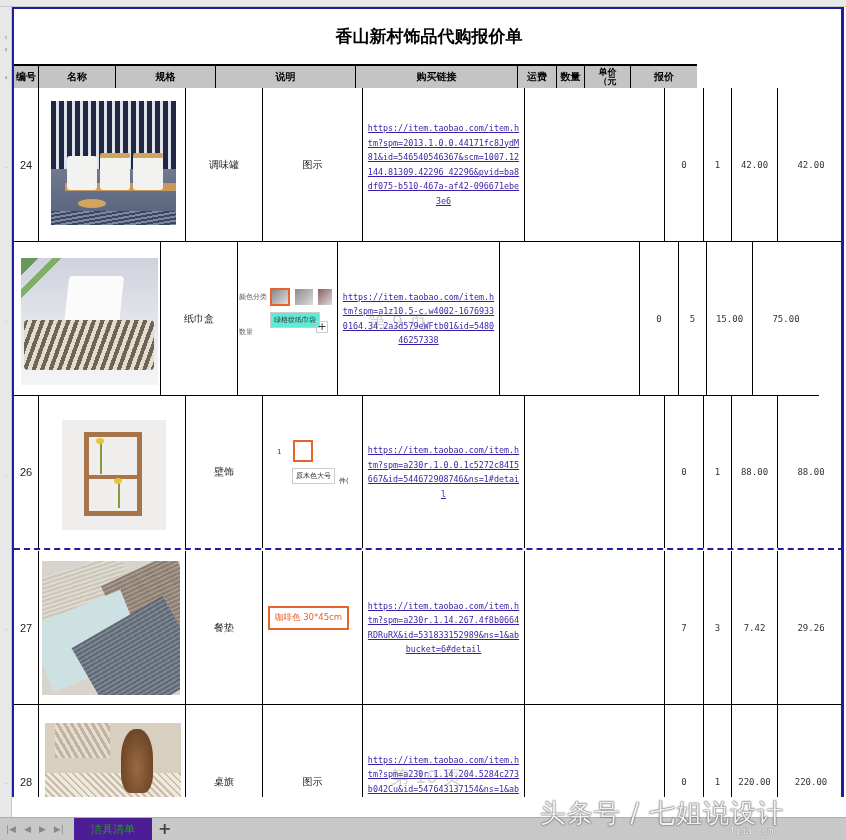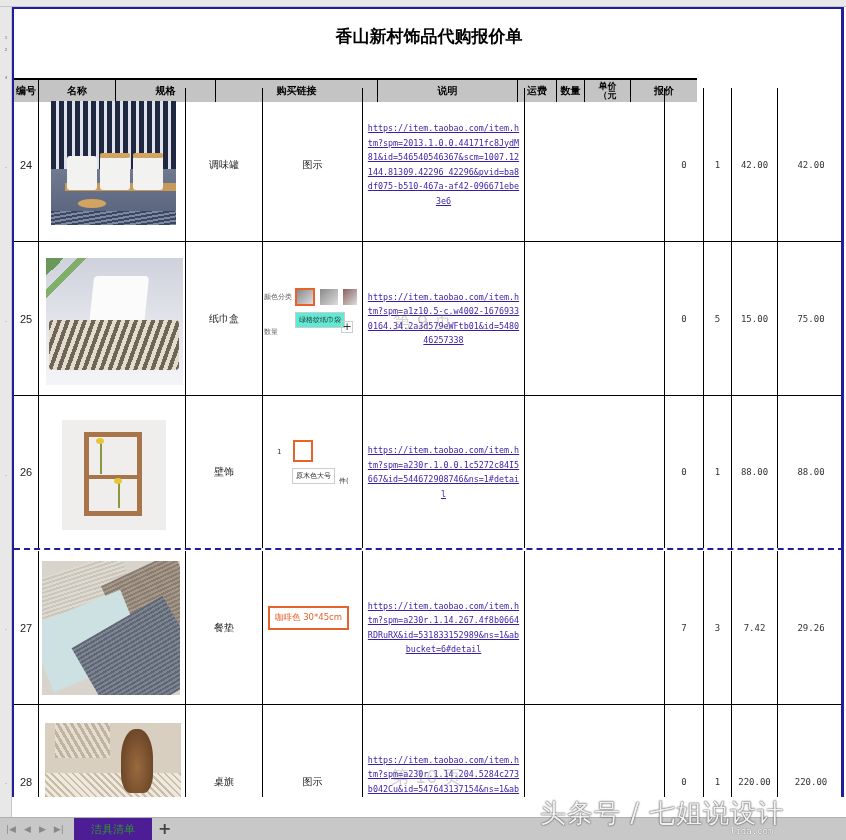--- a/index.html
+++ b/index.html
@@ -9,21 +9,21 @@
   .col-header-strip { position: absolute; left: 0; top: 0; width: 846px; height: 7px; background: #e8e8e8; border-bottom: 1px solid #c8c8c8; }
   .row-header-strip { position: absolute; left: 0; top: 7px; width: 12px; height: 810px; background: #e8e8e8; border-right: 1px solid #c8c8c8; }
   .row-num { position: absolute; left: 0; width: 12px; font-size: 4px; color: #666; text-align: center; }
 
   .sheet { position: absolute; left: 12px; top: 7px; width: 832px; height: 790px; overflow: hidden; border-left: 2px solid #1e1e9e; border-right: 3px solid #1e1e9e; }
 
   .title-area { position: absolute; left: 0; top: 0; width: 830px; height: 57px; border-top: 2px solid #1e1e9e; display: flex; align-items: center; justify-content: center; }
   .title-area h1 { font-family: "DejaVu Sans", sans-serif; font-weight: bold; font-size: 17px; color: #000; letter-spacing: 0px; }
 
   .grid { position: absolute; left: 0; top: 57px; }
-  .hdr-row { position: absolute; left: 0; top: 14px; height: 24px; display: flex; border-top: 2px solid #000; border-bottom: 1px dashed #000; }
+  .hdr-row { position: absolute; left: 0; top: 0; height: 24px; display: flex; border-top: 2px solid #000; border-bottom: 1px dashed #000; }
   .hdr-cell { background: #c4c4c4; border-right: 1px solid #000; display: flex; align-items: center; justify-content: center; font-weight: bold; font-size: 10px; color: #000; line-height: 1.0; text-align: center; height: 22px; }
 
   .row { position: absolute; left: 0; display: flex; border-bottom: 1px solid #000; }
   .cell { border-right: 1px solid #000; display: flex; align-items: center; justify-content: center; font-size: 10px; color: #222; text-align: center; overflow: hidden; position: relative; }
   .num { font-family: "DejaVu Sans Mono", monospace; font-size: 9px; color: #333; }
   .idx { font-family: "Liberation Sans", sans-serif; font-size: 11px; color: #222; }
 
   .link { font-family: "DejaVu Sans Mono", monospace; font-size: 8.4px; line-height: 14.5px; color: #3a1ea8; text-decoration: underline; word-break: break-all; text-align: center; padding: 0 3px; width: 160px; }
 
   .img-box { position: absolute; overflow: hidden; }
@@ -56,22 +56,22 @@
 <div class="sheet">
   <div class="title-area">
     <h1>香山新村饰品代购报价单</h1>
   </div>
 
   <div class="grid">
     <div class="hdr-row">
       <div class="hdr-cell" style="width:25px">编号</div>
       <div class="hdr-cell" style="width:77px">名称</div>
       <div class="hdr-cell" style="width:100px">规格</div>
+      <div class="hdr-cell" style="width:140px">说明</div>
       <div class="hdr-cell" style="width:162px">购买链接</div>
-      <div class="hdr-cell" style="width:140px">说明</div>
       <div class="hdr-cell" style="width:39px">运费</div>
       <div class="hdr-cell" style="width:28px">数量</div>
       <div class="hdr-cell" style="width:46px; font-size:9px; padding:0 6px">单价（元</div>
       <div class="hdr-cell" style="width:66px; border-right:none">报价</div>
     </div>
 
     <div class="row" style="top:24px; height:154px">
       <div class="cell idx" style="width:25px">24</div>
       <div class="cell" style="width:147px">
         <div class="img-box" style="left:12px; top:13px; width:125px; height:124px; background:linear-gradient(180deg,#2a3350 0%,#2a3350 55%,#6f7a90 55%,#56607a 100%);">
@@ -92,21 +92,20 @@
         <span class="link">https://item.taobao.com/item.htm?spm=2013.1.0.0.44171fc8JydM81&amp;id=546540546367&amp;scm=1007.12144.81309.42296_42296&amp;pvid=ba8df075-b510-467a-af42-096671ebe3e6</span>
       </div>
       <div class="cell" style="width:140px"></div>
       <div class="cell num" style="width:39px">0</div>
       <div class="cell num" style="width:28px">1</div>
       <div class="cell num" style="width:46px">42.00</div>
       <div class="cell num" style="width:66px; border-right:none">42.00</div>
     </div>
 
     <div class="row" style="top:178px; height:154px">
-      <div class="cell idx" style="width:25px">25</div>
       <div class="cell" style="width:147px">
         <div class="img-box" style="left:7px; top:16px; width:137px; height:127px; background:linear-gradient(180deg,#cfd2dc 0%,#e6e8ee 60%,#f4f5f7 100%);">
           <div style="position:absolute;left:0;top:0;width:40px;height:50px;background:linear-gradient(135deg,#4e8a3a 0 20%,transparent 20% 35%,#6ba44c 35% 45%,transparent 45%);opacity:0.8"></div>
           <div style="position:absolute;left:45px;top:18px;width:55px;height:60px;background:#fbfbfb;border-radius:4px;transform:skewX(-6deg);"></div>
           <div style="position:absolute;left:3px;top:62px;width:130px;height:50px;background:repeating-linear-gradient(110deg,#6e6558 0 4px,#e4dccd 4px 8px);border-radius:4px;"></div>
         </div>
       </div>
       <div class="cell" style="width:77px">纸巾盒</div>
       <div class="cell" style="width:100px">
         <div style="position:absolute;left:0;top:46px;width:100px;height:60px;">

